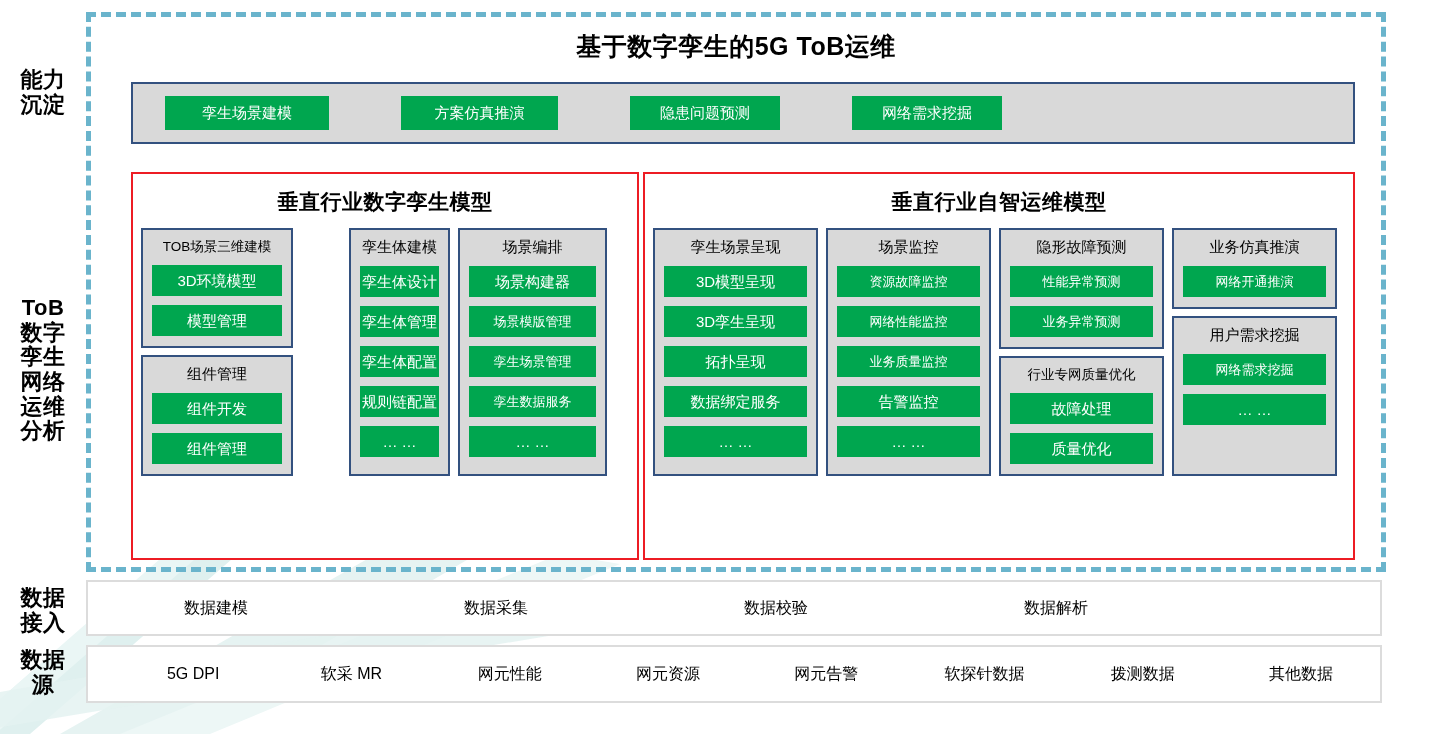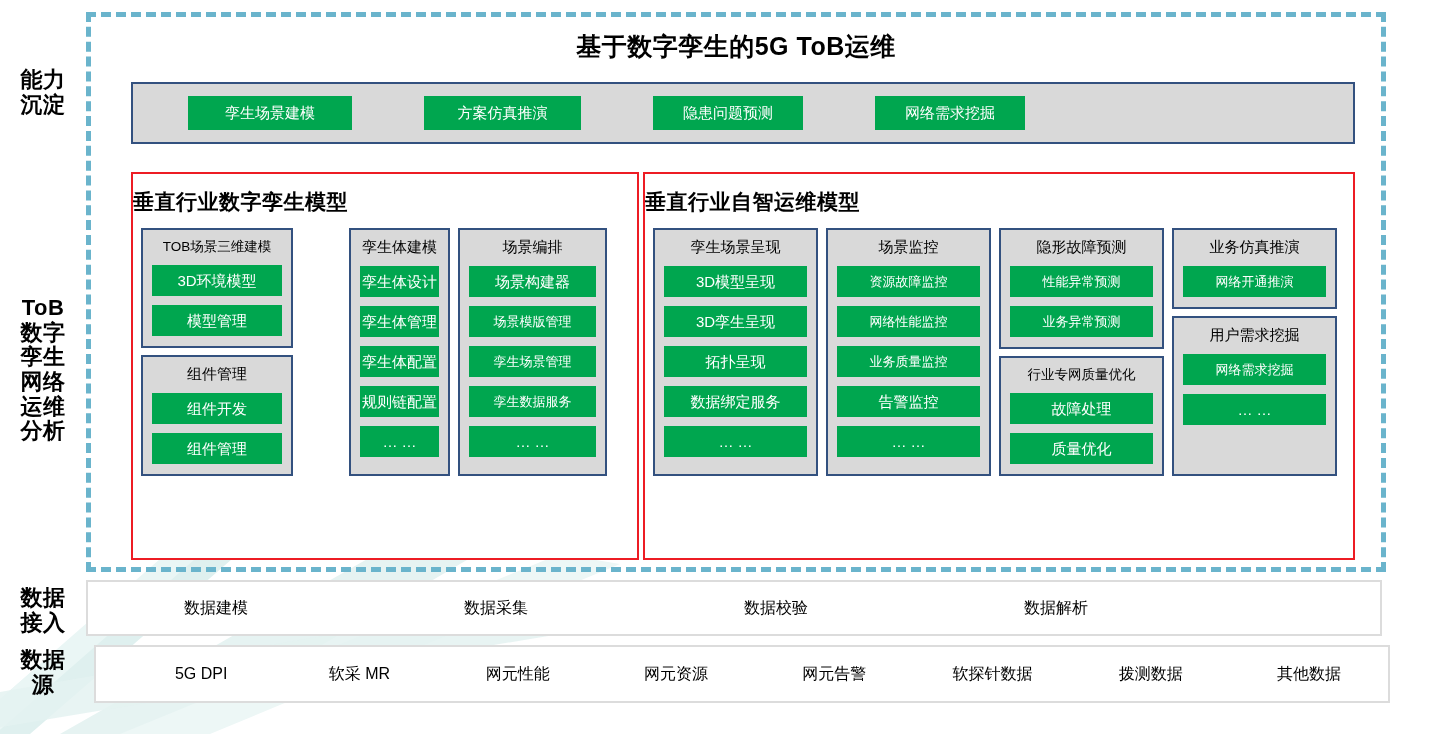--- a/index.html
+++ b/index.html
@@ -77,21 +77,21 @@
 
   
   .cap-strip {
     position: absolute;
     left: 131px; top: 82px;
     width: 1224px; height: 62px;
     background: #D9D9D9;
     border: 2px solid #33517F;
     display: flex;
     align-items: center;
-    padding-left: 55px;
+    padding-left: 32px;
   }
   .cap-pill {
     background: #00A64F;
     color: #ffffff;
     font-size: 15px;
     height: 34px;
     line-height: 34px;
     text-align: center;
     margin-right: 72px;
   }
@@ -105,20 +105,21 @@
     position: absolute;
     border: 2px solid #ED1C24;
     background: #ffffff;
     top: 172px;
     height: 388px;
   }
   .model-panel.left  { left: 131px;  width: 508px; }
   .model-panel.right { left: 643px;  width: 712px; }
 
   .panel-title {
+    text-align: center;
     font-size: 21px;
     font-weight: bold;
     color: #000000;
     margin-top: 14px;
     letter-spacing: 0.5px;
   }
 
   .cols {
     display: flex;
     padding: 0 8px;
@@ -169,21 +170,21 @@
   .bottom-row {
     position: absolute;
     left: 86px;
     width: 1296px;
     border: 2px solid #DCDCDC;
     background: #ffffff;
     display: flex;
     align-items: center;
   }
   .bottom-row.access { top: 580px; height: 56px; padding-left: 96px; }
-  .bottom-row.source { top: 645px; height: 58px; padding-left: 26px; margin-left: 8px; }
+  .bottom-row.source { top: 645px; height: 58px; padding-left: 26px; }
 
   .access-cell {
     font-size: 16px;
     color: #000000;
     width: 280px;
     text-align: left;
     white-space: nowrap;
   }
   .source-cell {
     font-size: 16px;

